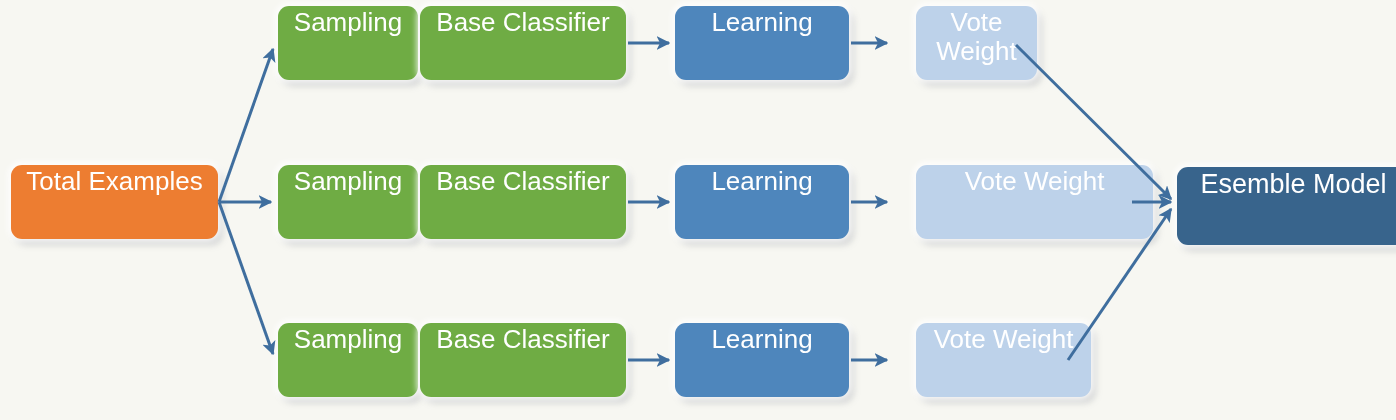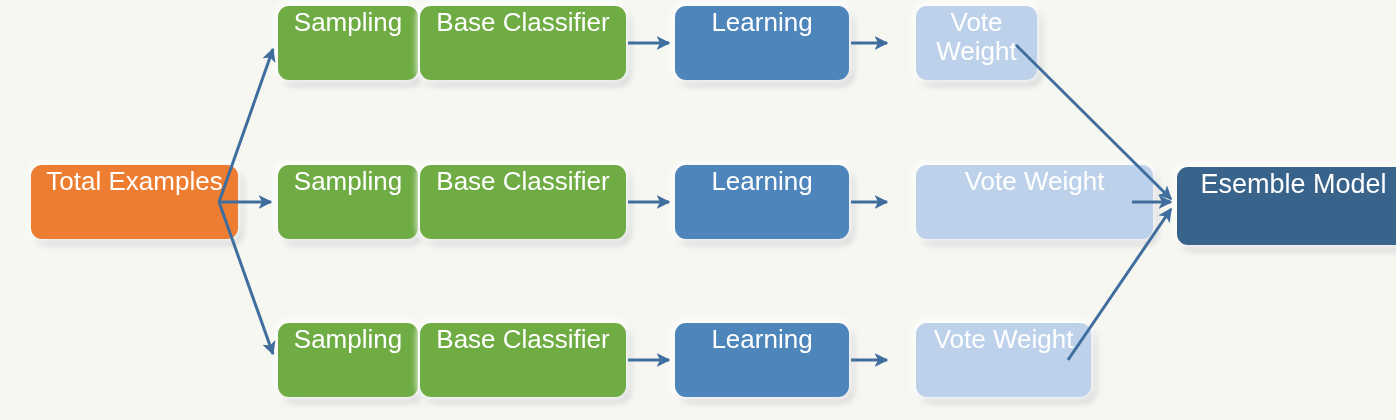--- a/index.html
+++ b/index.html
@@ -42,21 +42,21 @@
   .arrow-layer line {
     stroke: var(--arrow, #3F6E9E);
     stroke-width: 3;
   }
 </style>
 </head>
 <body>
 
 <div class="canvas">
 
-  <div class="node node--orange" style="left:11px; top:165px; width:207px; height:74px;margin-left:20px;">
+  <div class="node node--orange" style="left:11px; top:165px; width:207px; height:74px;">
     <span>Total Examples</span>
   </div>
 
   <div class="node node--green" style="left:278px; top:6px; width:140px; height:74px;">
     <span>Sampling</span>
   </div>
   <div class="node node--green" style="left:420px; top:6px; width:206px; height:74px;">
     <span>Base Classifier</span>
   </div>
   <div class="node node--blue" style="left:675px; top:6px; width:174px; height:74px;">

